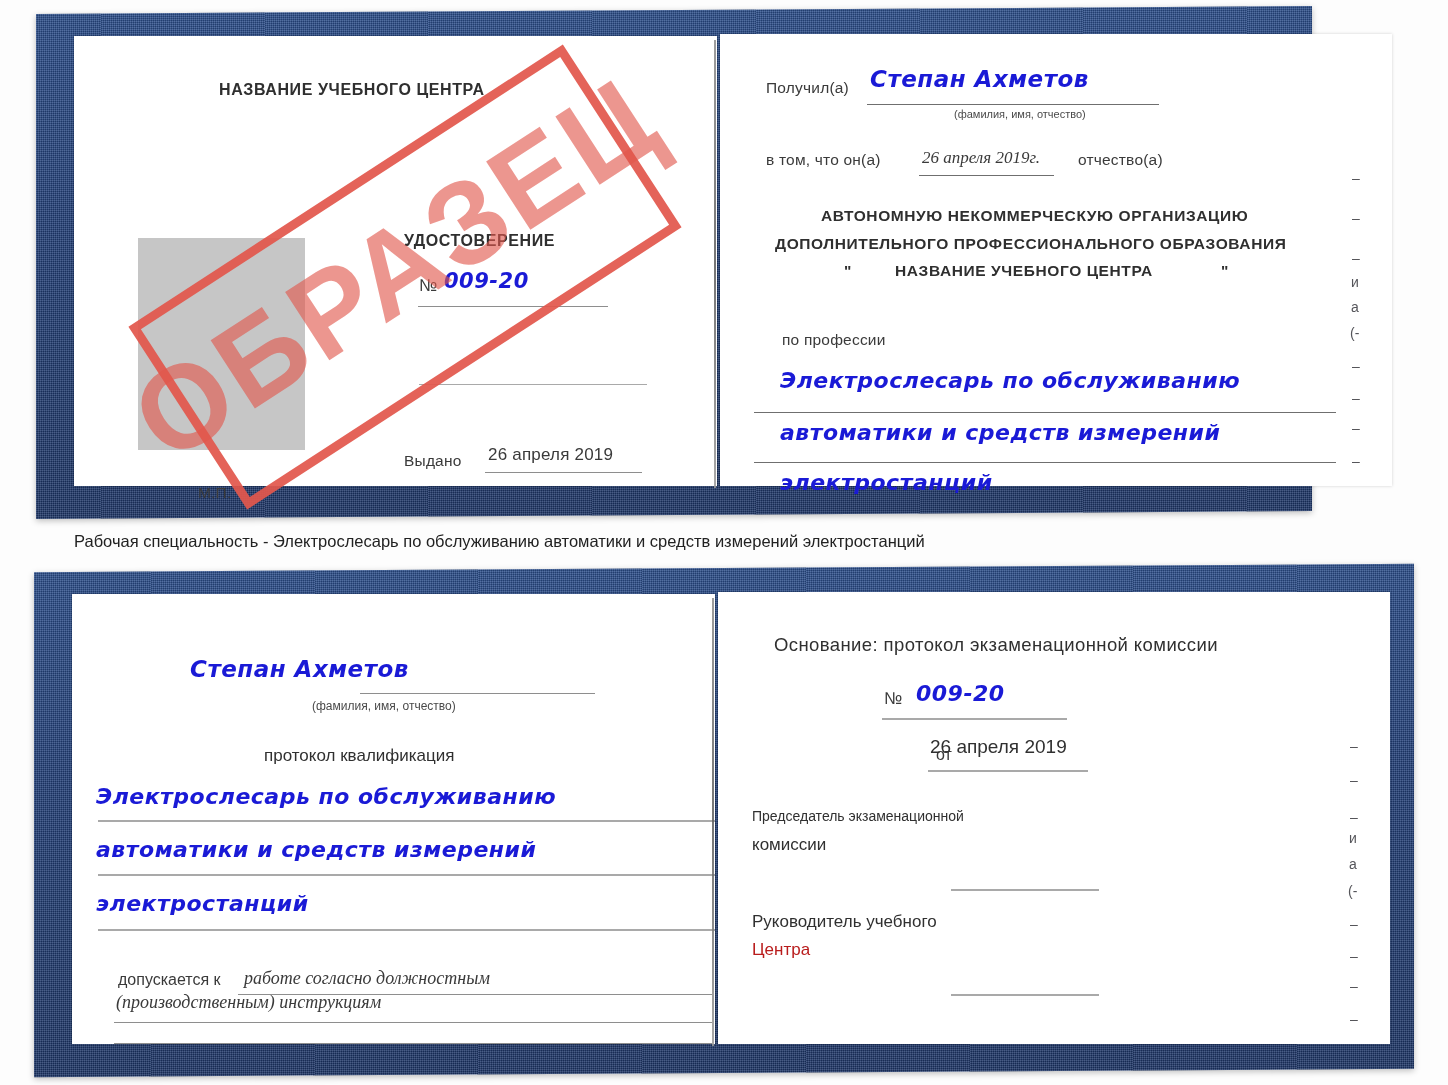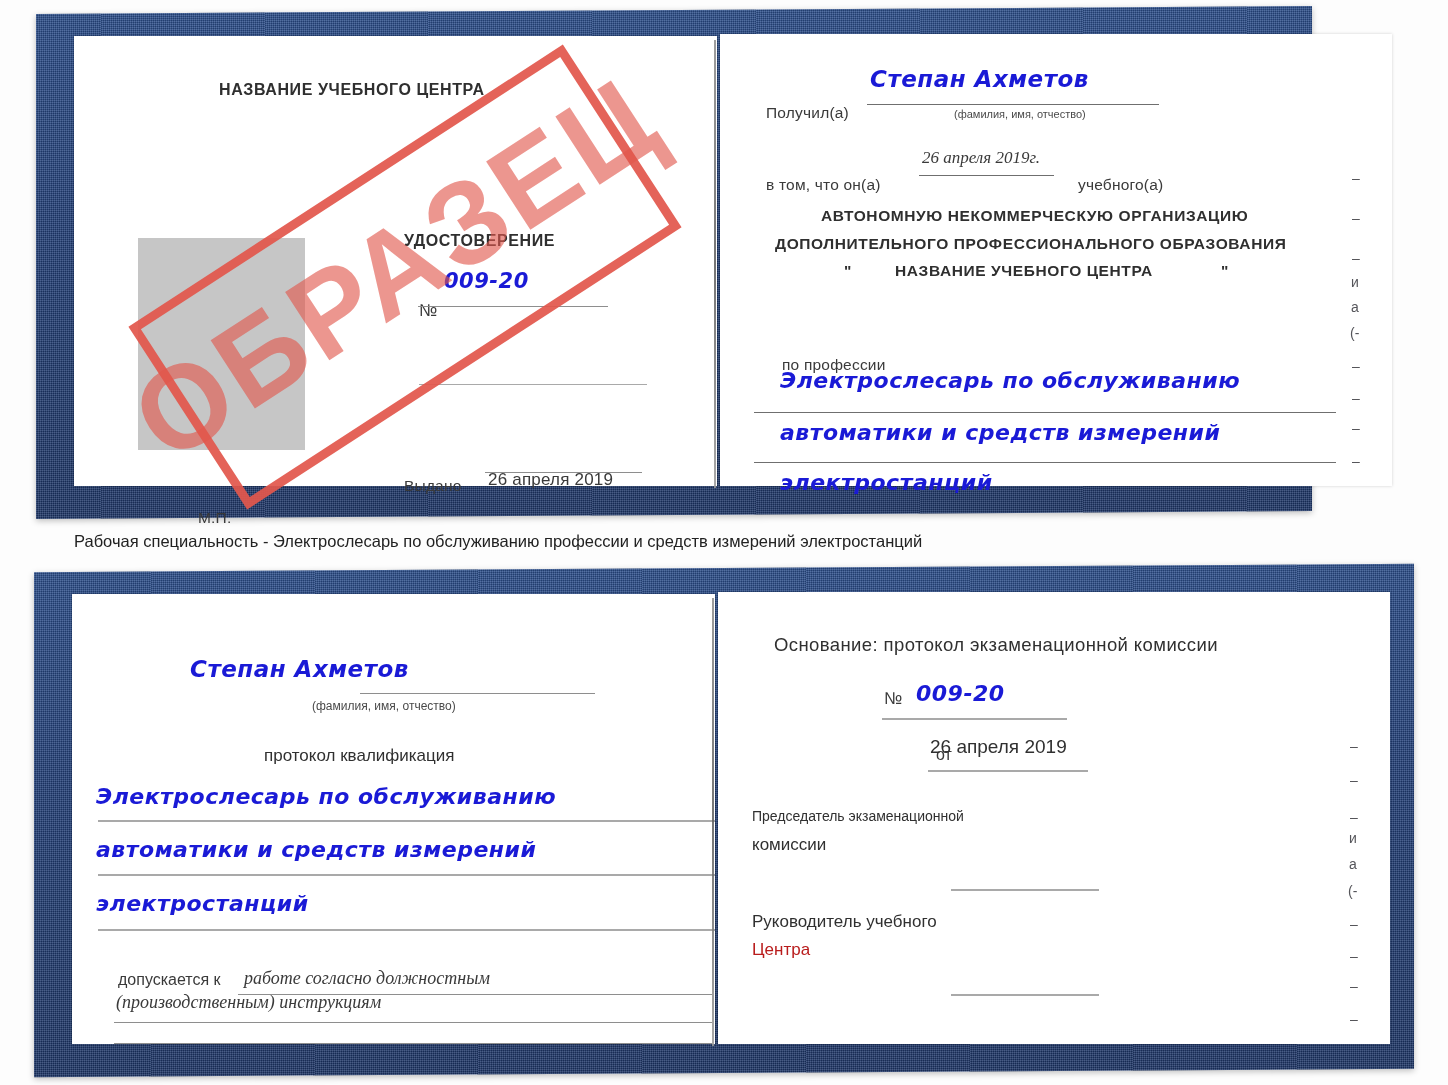--- a/index.html
+++ b/index.html
@@ -24,21 +24,21 @@
     position:absolute;background:#ffffff;
     box-shadow:0 0 3px rgba(0,0,0,.18);
   }
   .book .spine{
     position:absolute;width:2px;background:linear-gradient(180deg,#8d8d8d,#5d5d5d,#9a9a9a);
     opacity:.85;
   }
 
   
   .t{position:absolute;white-space:nowrap;color:#3a3a3a;}
-  .lbl{font-size:15.5px;letter-spacing:.2px;margin-top:25px;}
+  .lbl{font-size:15.5px;letter-spacing:.2px;}
   .lbl-b{font-size:16px;font-weight:bold;letter-spacing:.6px;color:#2f2f2f;}
   .tiny{font-size:11px;color:#4a4a4a;}
   .hand{
     font-family:"DejaVu Sans","Liberation Sans",sans-serif;
     color:#1a1ad6;font-size:21px;font-style:italic;font-weight:600;
     letter-spacing:.5px;
   }
   .ital-serif{
     font-family:"Liberation Serif","DejaVu Serif",serif;
     font-style:italic;font-size:17px;color:#3a3a3a;
@@ -112,21 +112,21 @@
   <div class="page" style="left:684px;top:24px;width:672px;height:452px;">
 
     <div class="t lbl" style="left:46px;top:45px;">Получил(а)</div>
     <div class="t hand" style="left:150px;top:32px;font-size:23px;">Степан Ахметов</div>
     <div class="rule dark" style="left:147px;top:70px;width:292px;"></div>
     <div class="t tiny" style="left:234px;top:74px;">(фамилия, имя, отчество)</div>
 
     <div class="t lbl" style="left:46px;top:117px;">в том, что он(а)</div>
     <div class="t ital-serif" style="left:202px;top:114px;">26 апреля 2019г.</div>
     <div class="rule dark" style="left:199px;top:141px;width:135px;"></div>
-    <div class="t lbl" style="left:358px;top:117px;">учебного(а)</div>
+    <div class="t lbl" style="left:358px;top:117px;">отчество(а)</div>
 
     <div class="t lbl-b" style="left:101px;top:173px;font-size:15.5px;">АВТОНОМНУЮ НЕКОММЕРЧЕСКУЮ ОРГАНИЗАЦИЮ</div>
     <div class="t lbl-b" style="left:55px;top:201px;font-size:15.5px;">ДОПОЛНИТЕЛЬНОГО ПРОФЕССИОНАЛЬНОГО ОБРАЗОВАНИЯ</div>
     <div class="t lbl-b" style="left:124px;top:228px;font-size:15.5px;">"</div>
     <div class="t lbl-b" style="left:175px;top:228px;font-size:15.5px;">НАЗВАНИЕ УЧЕБНОГО ЦЕНТРА</div>
     <div class="t lbl-b" style="left:501px;top:228px;font-size:15.5px;">"</div>
 
     <div class="t lbl" style="left:62px;top:297px;">по профессии</div>
 
     <div class="t hand" style="left:60px;top:334px;font-size:22px;">Электрослесарь по обслуживанию</div>
@@ -152,21 +152,21 @@
   </div>
 </div>
 
 <div id="stamp">
   <div class="box"></div>
   <div class="word">
     <span>ОБРАЗЕЦ</span>
   </div>
 </div>
 
-<div id="caption">Рабочая специальность - Электрослесарь по обслуживанию профессии и средств измерений электростанций</div>
+<div id="caption">Рабочая специальность - Электрослесарь по обслуживанию автоматики и средств измерений электростанций</div>
 
 <div class="book" id="book-bottom" style="left:34px;top:568px;width:1380px;height:505px;">
 
   <div class="cover tilt"></div>
 
   <div class="page" style="left:38px;top:26px;width:643px;height:450px;">
 
 
     <div class="t hand" style="left:118px;top:62px;font-size:23px;">Степан Ахметов</div>
     <div class="rule" style="left:288px;top:99px;width:235px;"></div>

